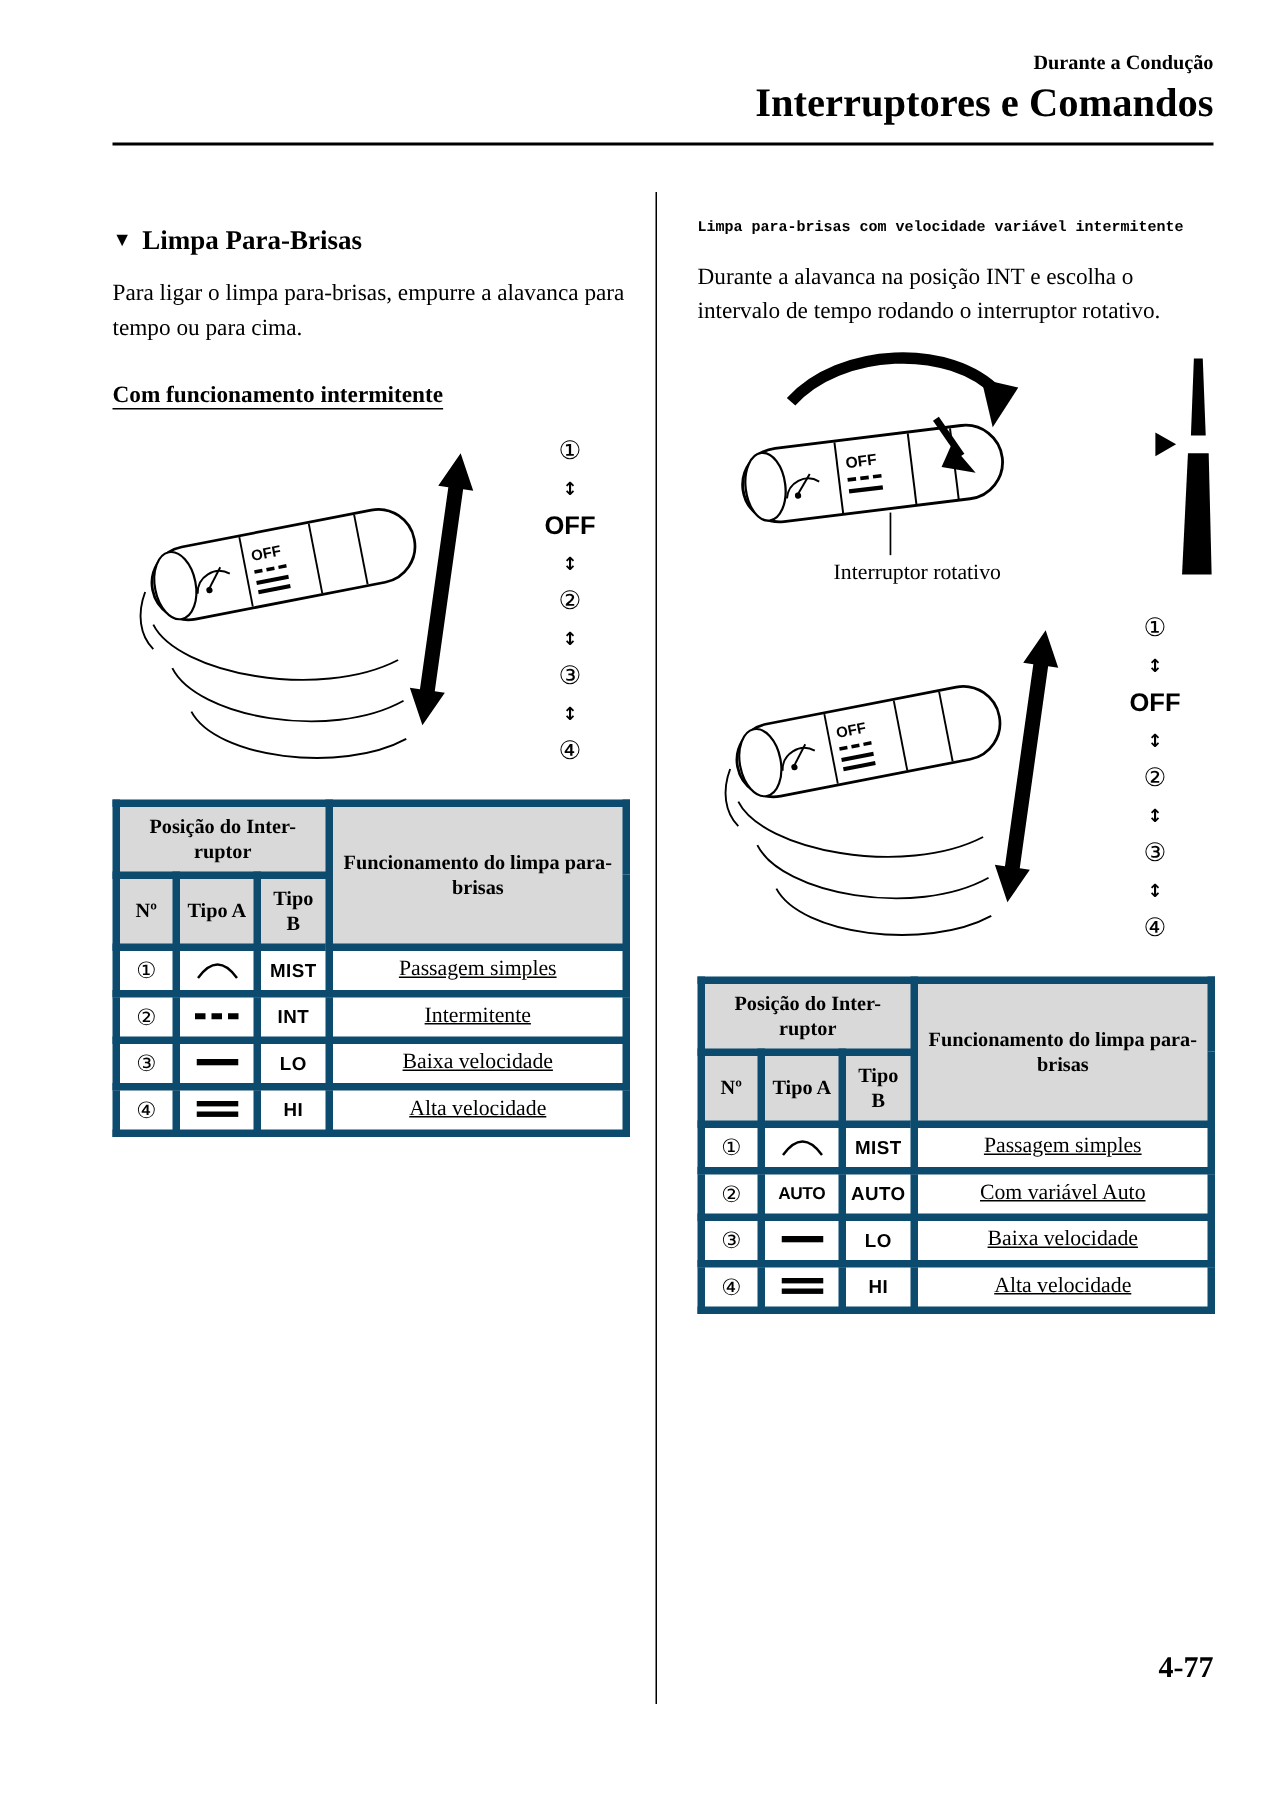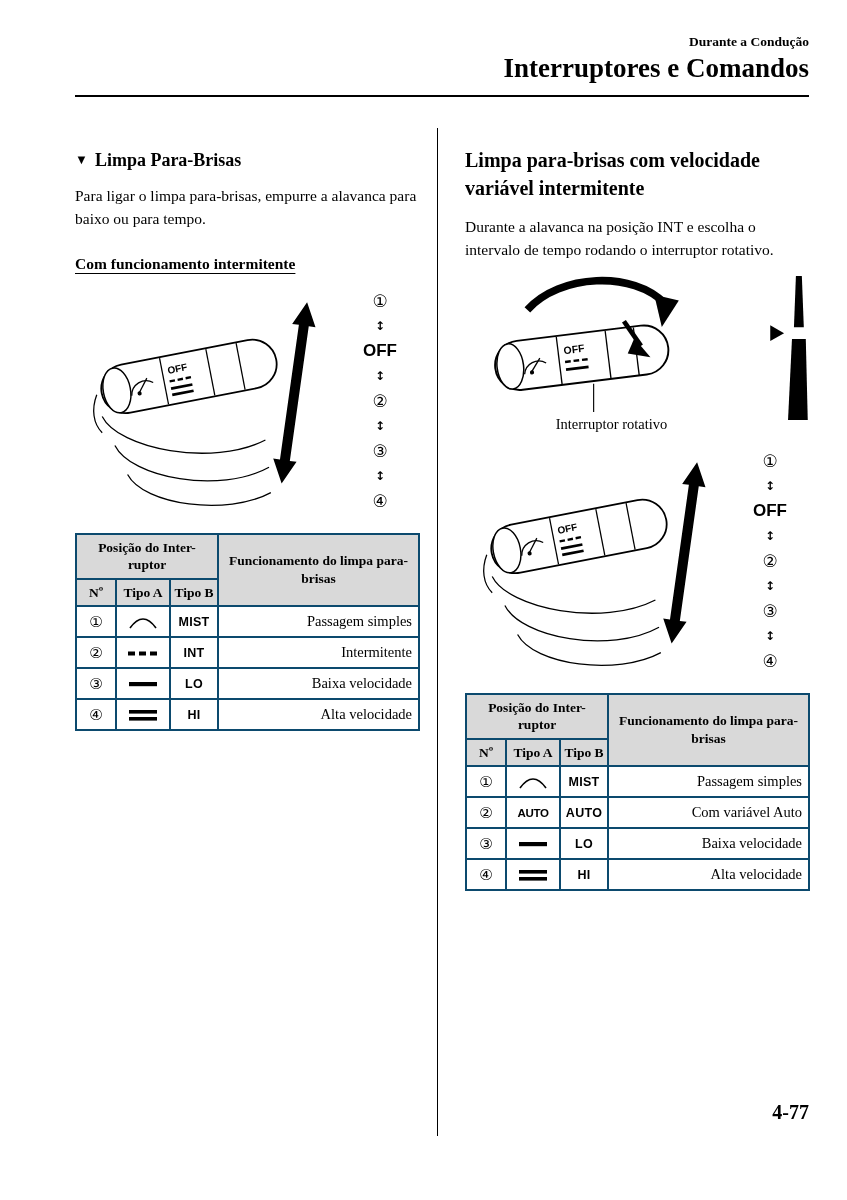--- a/index.html
+++ b/index.html
@@ -13,52 +13,52 @@
   .head-rule { position:absolute; top:95px; left:75px; right:38px; border-top:2px solid #000; }
   .vdivider  { position:absolute; left:437px; top:128px; height:1016px; width:1px; background:#000; }
 
   .col { position:absolute; top:130px; width:345px; }
   .col-left  { left:75px; }
   .col-right { left:465px; }
 
   h2.section { font-size:18px; font-weight:bold; margin-top:20px; }
   h2.section .tri { font-size:13px; margin-right:7px; position:relative; top:-2px; }
   p.intro { font-size:15.5px; line-height:1.5; margin-top:13px; }
-  h3.bold-head { font-size:20px; font-weight:bold; line-height:1.4; margin-top:16px; }
+  h3.bold-head { font-size:10px; font-weight:bold; line-height:1.4; margin-top:16px;font-family:Liberation Mono, monospace; }
   h3.sub { font-size:15.5px; font-weight:bold; margin-top:24px;
            text-decoration:underline; text-underline-offset:4px; }
   .sub-narrow { max-width:268px; line-height:1.6; }
 
   .diagram { display:flex; margin-top:12px; }
   .lever-svg { width:272px; height:232px; }
   .ladder { width:66px; height:220px; margin-top:6px; display:flex; flex-direction:column;
             align-items:center; justify-content:space-between; }
   .num { font-family:"DejaVu Sans",sans-serif; font-size:17px; }
   .arr { font-family:"DejaVu Sans",sans-serif; font-size:12px; font-weight:bold; }
   .off { font-family:"Liberation Sans","DejaVu Sans",sans-serif; font-size:17px; font-weight:bold; }
 
-  .rotary-wrap { display:flex; margin-top:10px; align-items:flex-start; }
+  .rotary-wrap { display:flex; margin-top:10px; align-items:center; }
   .rotary-left { flex:1; }
   .rotary-svg { width:252px; height:142px; margin-left:14px; display:block; }
   .rotary-caption { text-align:center; font-size:14.5px; margin-top:2px; }
   .wedge-svg { width:40px; height:148px; margin-left:12px; margin-top:2px; }
 
   table.postable { border-collapse:collapse; margin-top:16px; width:345px; table-layout:fixed; }
-  .postable th, .postable td { border:2px solid #0c4a6e; }
+  .postable th, .postable td { border:5px solid #0c4a6e; }
   .postable th { background:#d9d9d9; font-size:13.5px; font-weight:bold; text-align:center;
                  padding:4px 2px; line-height:1.3; }
   .postable td { background:#fff; font-size:14.5px; padding:4px 6px; height:31px; vertical-align:middle; }
   td.cnum { text-align:center; font-family:"DejaVu Sans",sans-serif; font-size:15px; padding:4px 0; }
   td.sym  { text-align:center; padding:4px 0; }
   td.sym svg { vertical-align:middle; }
   td.tb   { text-align:center; font-family:"Liberation Sans","DejaVu Sans",sans-serif;
             font-weight:bold; font-size:12.5px; padding:4px 0; letter-spacing:0.3px; }
   td.auto { font-family:"Liberation Sans","DejaVu Sans",sans-serif; font-weight:bold;
             font-size:11.5px; text-align:center; letter-spacing:-0.3px; padding:4px 0; }
-  td.fn   { text-align:right; }
+  td.fn   { text-align:center;text-decoration:underline; }
 
   .page-number { position:absolute; right:38px; bottom:12px; font-size:20px; font-weight:bold; }
 </style>
 </head>
 <body>
 
 <svg width="0" height="0" style="position:absolute" aria-hidden="true">
   <defs>
     <symbol id="lever-sym" viewBox="0 0 300 250">
 
@@ -137,21 +137,21 @@
   </div>
   <div class="head-rule"></div>
   <div class="vdivider"></div>
 
   <div class="col col-left">
 
     <h2 class="section">
       <span class="tri">▼</span><span>Limpa Para-Brisas</span>
     </h2>
 
-    <p class="intro">Para ligar o limpa para-brisas, empurre a alavanca para baixo ou para tempo.</p>
+    <p class="intro">Para ligar o limpa para-brisas, empurre a alavanca para tempo ou para cima.</p>
 
     <h3 class="sub">Com funcionamento intermitente</h3>
 
     <div class="diagram">
       <svg class="lever-svg" viewBox="0 0 300 250">
         <use href="#lever-sym"></use>
       </svg>
       <div class="ladder">
         <span class="num">①</span>
         <span class="arr">↕</span>

